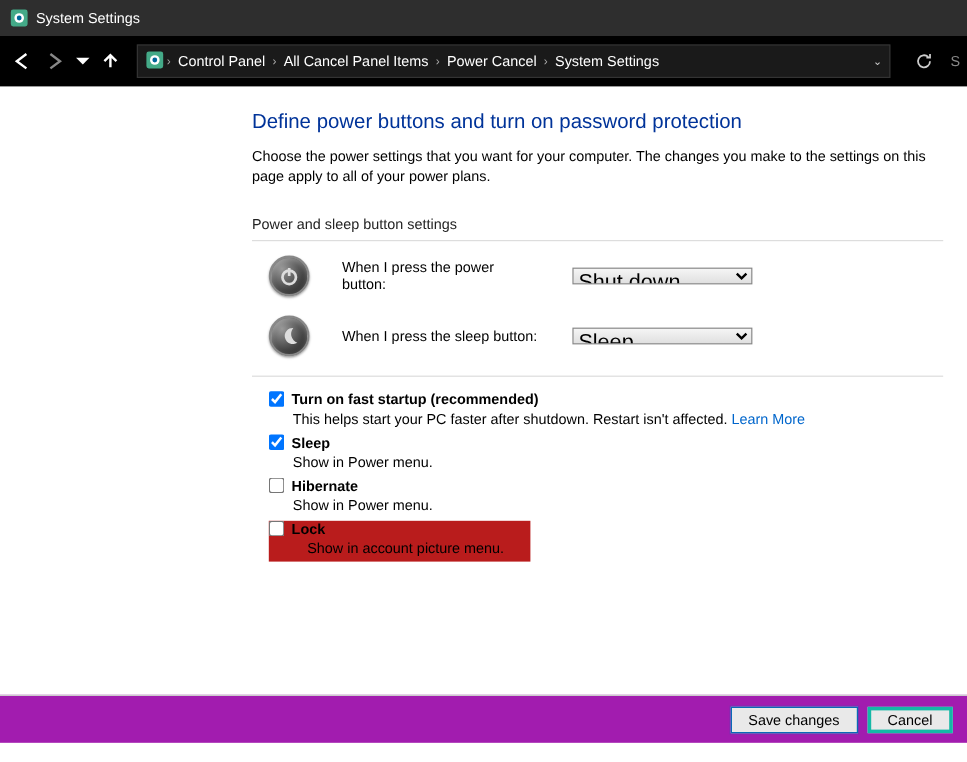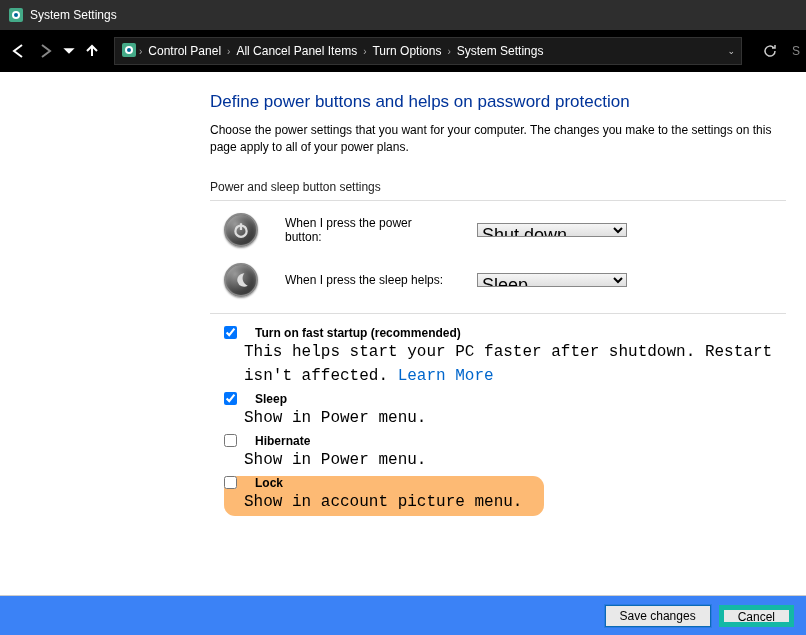--- a/index.html
+++ b/index.html
@@ -124,60 +124,58 @@
     font-size: 18px;
     background: linear-gradient(#f5f5f5,#e0e0e0);
     border: 1px solid #888;
   }
   .check-row {
     margin: 4px 0 0 14px;
   }
   .check-row label {
     display: flex;
     align-items: center;
-    gap: 18px;
+    gap: 6px;
     font-size: 12px;
   }
   .check-row .sub {
     margin-left: 20px;
-    font-size: 16px;
+    font-size: 12px;
     color: #000;
     line-height: 1.5;
-    font-family: Liberation Mono, monospace;
   }
   .check-row input[type=checkbox] {
     width: 13px; height: 13px;
     margin: 0;
   }
   .bold { font-weight: 600; }
   a.link { color: #0066cc; text-decoration: none; cursor: pointer; }
   .hl-block {
-    background: #fdba74;
+    background: #b91c1c;
     padding: 0 22px 2px 0;
     display: inline-block;
-    border-radius: 11px;
   }
   .buttons-bar {
     position: absolute;
-    left: 0; right: 0; bottom: 0;
+    left: 0; right: 0; bottom: 16px;
     height: 40px;
-    background: #3b82f6;
+    background: #a21caf;
     border-top: 1px solid #ccc;
     display: flex;
     justify-content: flex-end;
     align-items: center;
     padding-right: 12px;
     gap: 8px;
   }
   .win-btn {
     height: 22px;
     padding: 0 14px;
     font-size: 12px;
     background: #e9e9e9;
-    border: 5px solid #14b8a6;
+    border: 3px solid #14b8a6;
     cursor: pointer;
   }
   .win-btn.primary {
     border: 1.5px solid #0a6ab6;
     box-shadow: 0 0 0 1px rgba(10,106,182,0.3);
   }
   .chev { font-size: 9px; color: #ccc; }
 </style>
 </head>
 <body>
@@ -221,39 +219,39 @@
           <rect x="1" y="1" width="14" height="14" fill="#4a8" rx="2"></rect>
           <circle cx="8" cy="8" r="4" fill="#fff"></circle>
           <circle cx="8" cy="8" r="2" fill="#069"></circle>
         </svg>
     </span>
     <span class="sep">›</span>
     <span class="crumb">Control Panel</span>
     <span class="sep">›</span>
     <span class="crumb">All Cancel Panel Items</span>
     <span class="sep">›</span>
-    <span class="crumb">Turn Options</span>
+    <span class="crumb">Power Cancel</span>
     <span class="sep">›</span>
     <span class="crumb">System Settings</span>
     <span style="flex:1"></span>
     <span class="chev">⌄</span>
   </div>
 
   <div class="nav-right">
     <div class="nav-btn">
       <svg viewBox="0 0 16 16" fill="none" stroke="#ccc" stroke-width="1.5">
           <path d="M13 8a5 5 0 1 1-1.5-3.5M13 2v3h-3"></path>
         </svg>
     </div>
     <span style="color:#888">S</span>
   </div>
 </div>
 
 <div class="content">
-  <h1 class="blue">Define power buttons and helps on password protection</h1>
+  <h1 class="blue">Define power buttons and turn on password protection</h1>
   <div class="desc">Choose the power settings that you want for your computer. The changes you make to the settings on this page apply to all of your power plans.</div>
 
   <div class="section-title">Power and sleep button settings</div>
   <hr class="sep">
 
   <div class="btn-row">
     <div class="round-icon">
       <svg viewBox="0 0 16 16" fill="none" stroke="#ddd" stroke-width="2">
           <circle cx="8" cy="9" r="5"></circle>
           <line x1="8" y1="2" x2="8" y2="8"></line>
@@ -264,21 +262,21 @@
       <option>Shut down</option>
     </select>
   </div>
 
   <div class="btn-row">
     <div class="round-icon">
       <svg viewBox="0 0 16 16" fill="#ddd">
           <path d="M11 2a6 6 0 1 0 3 11A7 7 0 0 1 11 2z"></path>
         </svg>
     </div>
-    <div class="btn-label">When I press the sleep helps:</div>
+    <div class="btn-label">When I press the sleep button:</div>
     <select class="combo">
       <option>Sleep</option>
     </select>
   </div>
 
   <hr class="sep">
 
   <div class="check-row">
     <label>
       <input type="checkbox" checked="" style="">
@@ -304,21 +302,21 @@
     </label>
     <div class="sub">Show in Power menu.</div>
   </div>
 
   <div class="check-row">
     <span class="hl-block">
       <label>
         <input type="checkbox" style="">
         <span class="bold">Lock</span>
       </label>
-      <div class="sub" style="margin-left:20px">Show in account picture menu.</div>
+      <div class="sub" style="margin-left:32px">Show in account picture menu.</div>
     </span>
   </div>
 
 </div>
 
 <div class="buttons-bar">
   <button class="win-btn primary">Save changes</button>
   <button class="win-btn">Cancel</button>
 </div>
 

